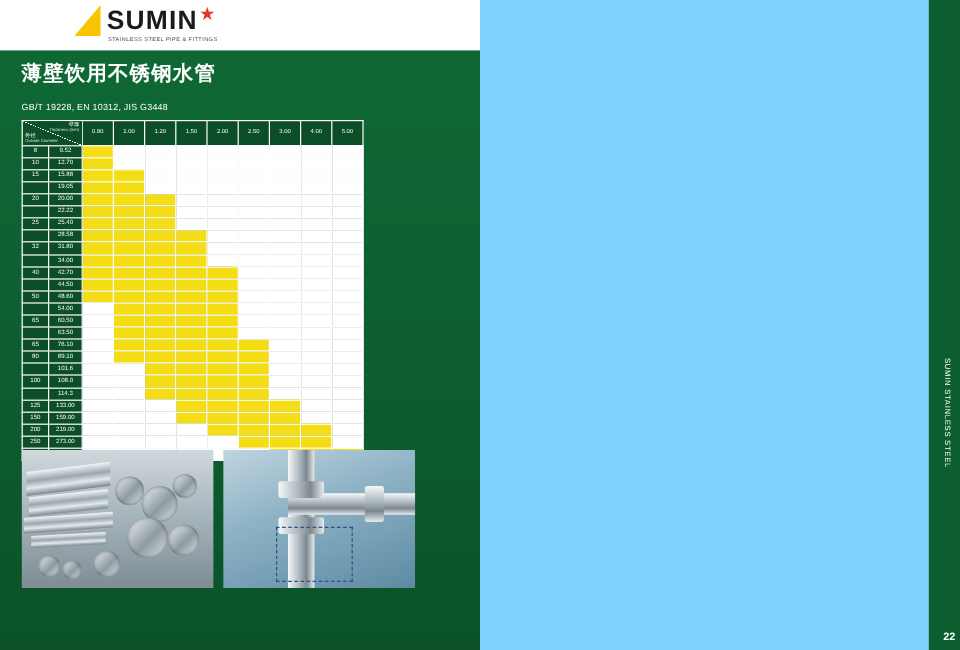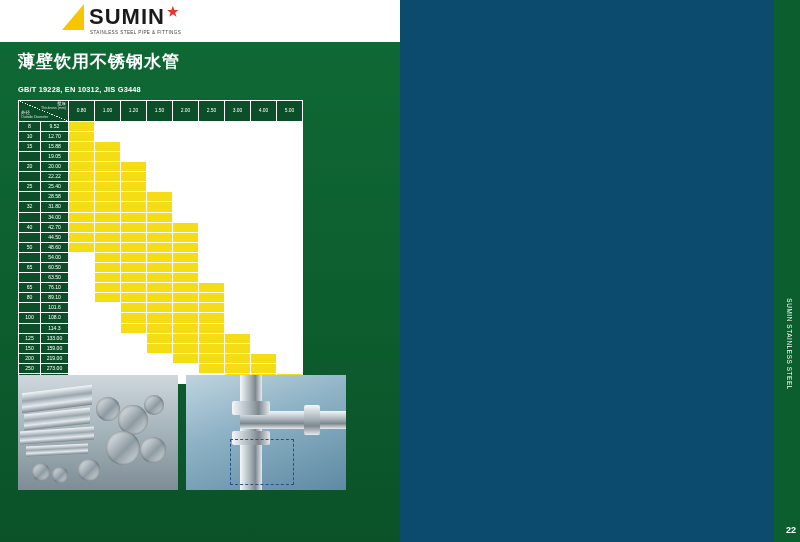--- a/index.html
+++ b/index.html
@@ -11,21 +11,21 @@
      background:linear-gradient(180deg,#0f6a35 0%,#0d5e2f 55%,#0b5229 100%);}
   .logoband{position:absolute;left:0;top:0;width:400px;height:42px;background:#ffffff;padding-left:36px;}
   .logowrap{position:absolute;left:62px;top:4px;display:flex;align-items:center;}
   .logo-tri{width:22px;height:26px;background:#f7c600;clip-path:polygon(0 100%,100% 100%,100% 0);margin-right:5px;}
   .logo-text{font-family:"Liberation Sans",sans-serif;font-weight:bold;font-size:22px;letter-spacing:1px;color:#1a1a1a;}
   .logo-star{color:#e8352a;font-size:13px;vertical-align:top;margin-left:2px;}
   .logo-sub{position:absolute;left:90px;top:30px;font-size:4.6px;color:#444;letter-spacing:.4px;}
 
   .title-cn{position:absolute;left:18px;top:50px;color:#fff;font-size:17px;font-weight:bold;letter-spacing:1px;text-align:right;}
   .title-en{position:absolute;left:18px;top:72px;color:#e9efe9;font-size:8.4px;letter-spacing:.4px;}
-  .title-std{position:absolute;left:18px;top:85px;color:#ffffff;font-size:7.4px;font-weight:bold;letter-spacing:.2px;text-align:right;}
+  .title-std{position:absolute;left:18px;top:85px;color:#ffffff;font-size:7.4px;font-weight:normal;letter-spacing:.2px;text-align:right;}
 
   
   .spec{position:absolute;left:18px;top:100px;border-collapse:collapse;}
   .spec td,.spec th{border:1px solid #ffffff;padding:0;font-size:5.1px;color:#ffffff;text-align:center;
       height:9.1px;line-height:9.1px;font-family:"Liberation Sans",sans-serif;}
   .spec .hdrcell{background:#0b4e28;font-size:4.2px;line-height:1.12;padding:1px 0;height:auto;}
   .spec .hdrcell .cn{font-size:4.4px;display:block;}
   .spec .hdrcell .en{font-size:3.5px;display:block;color:#cfe0d2;}
   .spec .colhdr{background:#0b4e28;width:25px;font-size:4.9px;}
   .spec .dn{width:21px;background:#0b4e28;}
@@ -51,21 +51,21 @@
      box-shadow:inset 0 0 3px rgba(0,0,0,.5);}
 
   
   .fitting{width:100%;height:100%;position:relative;
     background:linear-gradient(160deg,#bfd4df 0%,#8fb3c6 40%,#5d8aa3 100%);}
   .fpipe{position:absolute;background:linear-gradient(90deg,#f4f7f8,#aab6bc 45%,#7d888e 70%,#e6ebee);}
   .fpipeH{position:absolute;background:linear-gradient(180deg,#f4f7f8,#aab6bc 45%,#7d888e 70%,#e6ebee);}
   .dashbox{position:absolute;border:1px dashed #2b4f8a;}
 
   
-  .right{position:absolute;left:400px;top:0;width:400px;height:542px;background:#0c4a6e;}
+  .right{position:absolute;left:400px;top:0;width:400px;height:542px;background:#7dd3fc;}
 
   .sidebar{position:absolute;right:0;top:0;width:26px;height:542px;background:#0c5e2f;}
   .sidebar-text{position:absolute;right:7px;top:390px;transform:rotate(90deg);transform-origin:right top;
      white-space:nowrap;color:#ffffff;font-size:6.4px;letter-spacing:.6px;}
   .pagenum{position:absolute;right:4px;bottom:7px;color:#ffffff;font-size:9px;font-weight:bold;}
 </style>
 </head>
 <body>
 
 <div class="page">

